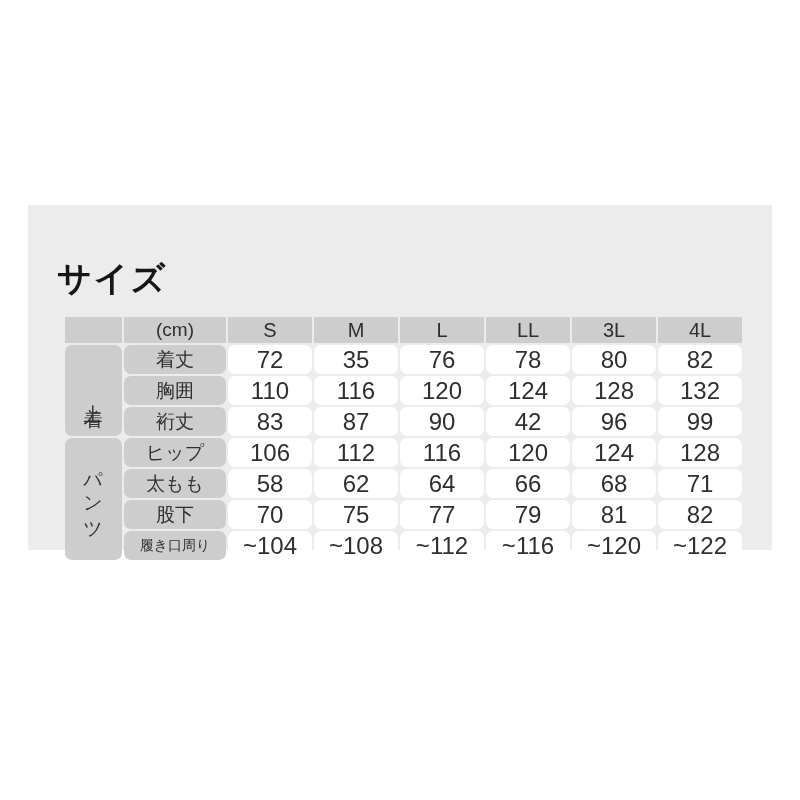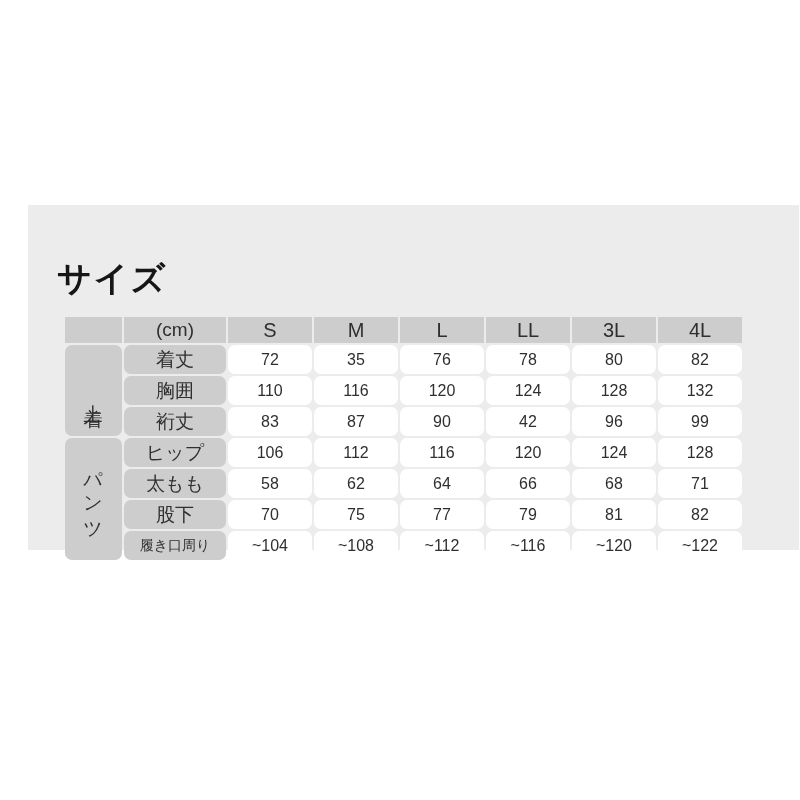--- a/index.html
+++ b/index.html
@@ -8,21 +8,20 @@
     background: #ffffff;
     position: relative;
     font-family: "Liberation Sans", "DejaVu Sans", sans-serif;
     color: #2f2f2f;
   }
   .panel {
     position: absolute;
     left: 28px; top: 205px;
     width: 744px; height: 345px;
     background: var(--panel_bg, #ececec);
-    padding-left: 27px;
   }
   .title {
     position: absolute;
     left: 29px; top: 56px;
     font-size: 34px;
     font-weight: bold;
     color: var(--title_color, #161616);
     letter-spacing: 2px;
     line-height: 1;
   }
@@ -47,21 +46,21 @@
   .c-group { font-size: 19px; }
   .c-group .vtext {
     display: inline-block;
     writing-mode: vertical-rl;
     text-orientation: upright;
     letter-spacing: 4px;
     line-height: 1;
   }
   .c-val {
     background: var(--cell_white, #ffffff);
-    font-size: 16px;
+    font-size: 24px;
   }
 </style>
 </head>
 <body>
 
 <div class="panel">
   <div class="title">サイズ</div>
 
   <table class="size-table">
     <colgroup>

